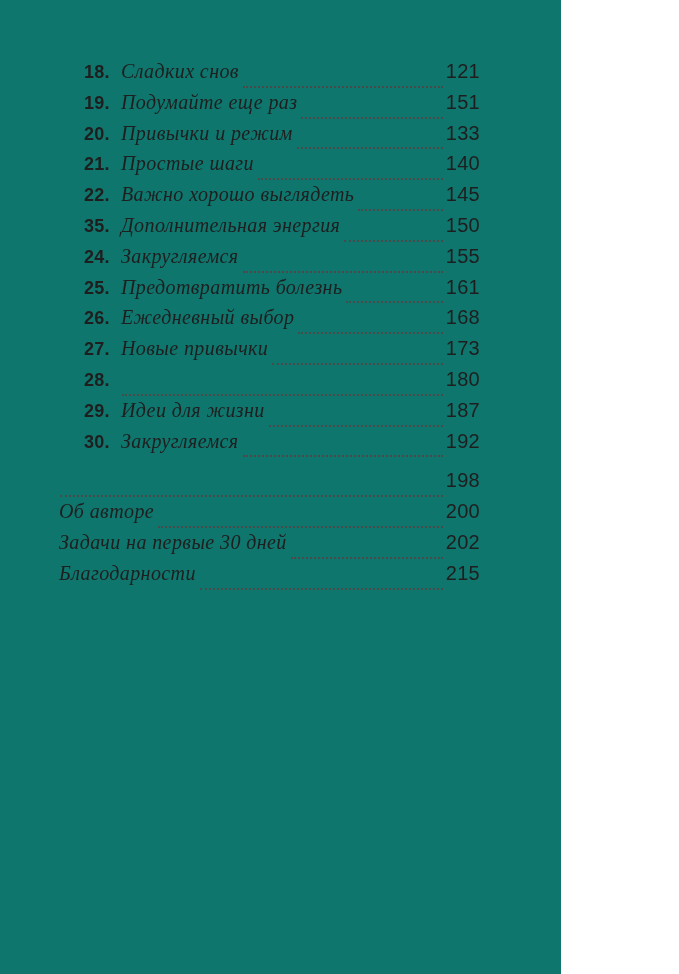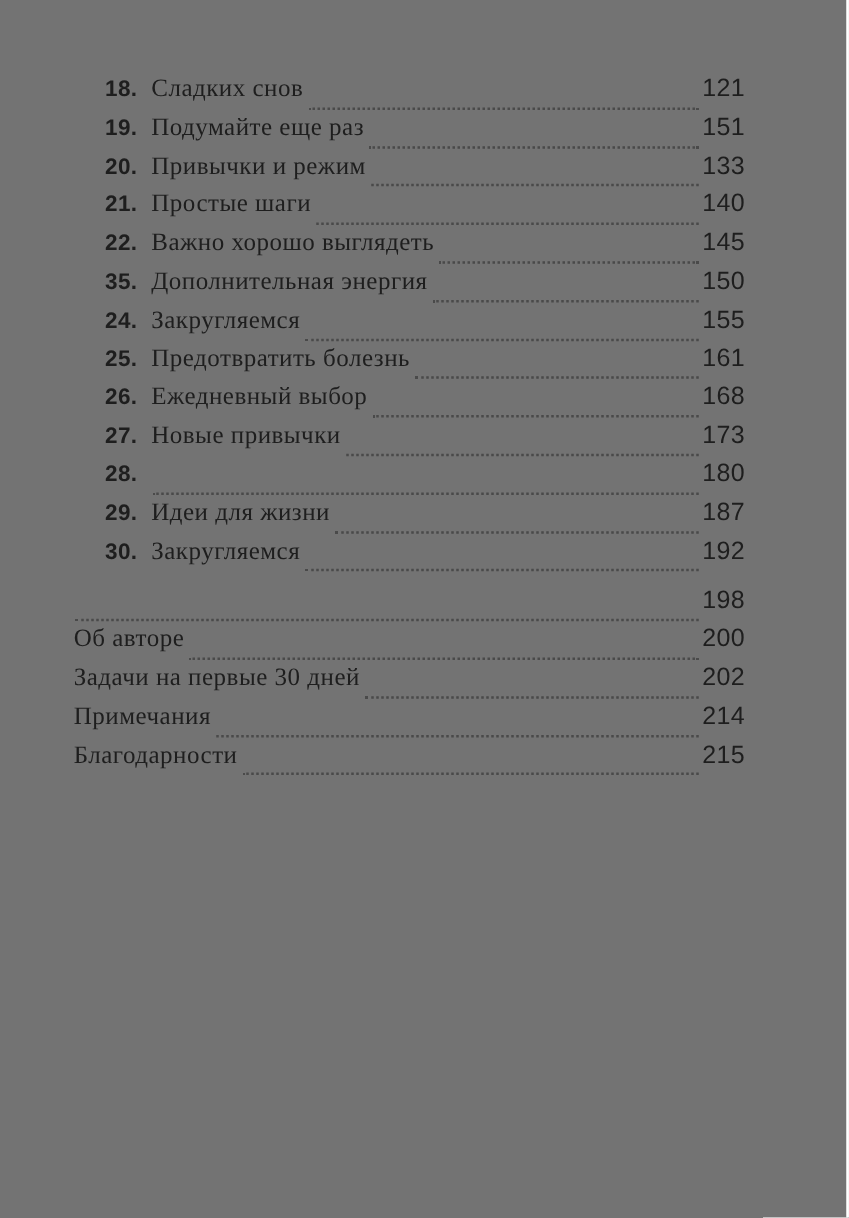--- a/index.html
+++ b/index.html
@@ -2,23 +2,23 @@
 <html><head>
 <meta charset="utf-8">
 <style>
   html, body {
     margin: 0;
     padding: 0;
     background: #ffffff;
   }
   .page {
     position: relative;
-    width: 677px;
+    width: 561px;
     height: 974px;
-    background: #737373;
+    background: #0f766e;
     overflow: hidden;
     color: #1e1e1e;
   }
   .toc {
     padding: 60px 81px 0 59px;
   }
   .toc-row {
     display: flex;
     align-items: baseline;
     height: 30.8px;
@@ -34,20 +34,21 @@
     flex: none;
     width: 37px;
     letter-spacing: 0.3px;
   }
   .title {
     font-family: "Liberation Serif", serif;
     font-size: 20px;
     letter-spacing: 0.4px;
     padding-right: 3px;
     flex: none;
+    font-style: italic;
   }
   .leader {
     flex: 1 1 auto;
     min-width: 10px;
     border-bottom: 2px dotted #4a4a4a;
     margin: 0 3px 0 1px;
     transform: translateY(-3px);
     align-self: flex-end;
   }
   .pagenum {
@@ -153,24 +154,19 @@
           <span class="title">Об авторе</span>
           <span class="leader"></span>
           <span class="pagenum">200</span>
         </div>
         <div class="toc-row">
           <span class="title">Задачи на первые 30 дней</span>
           <span class="leader"></span>
           <span class="pagenum">202</span>
         </div>
         <div class="toc-row">
-          <span class="title">Примечания</span>
-          <span class="leader"></span>
-          <span class="pagenum">214</span>
-        </div>
-        <div class="toc-row">
           <span class="title">Благодарности</span>
           <span class="leader"></span>
           <span class="pagenum">215</span>
         </div>
       </div>
   </div>
 </div>
 
 </body></html>

